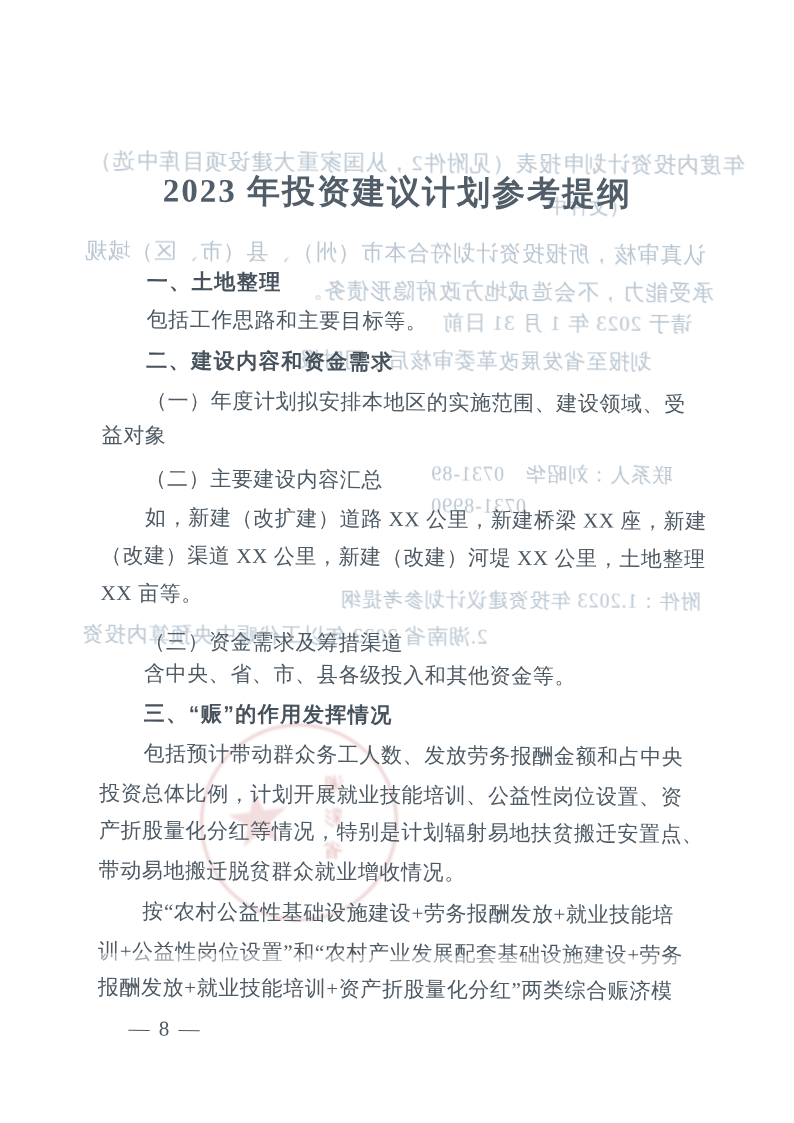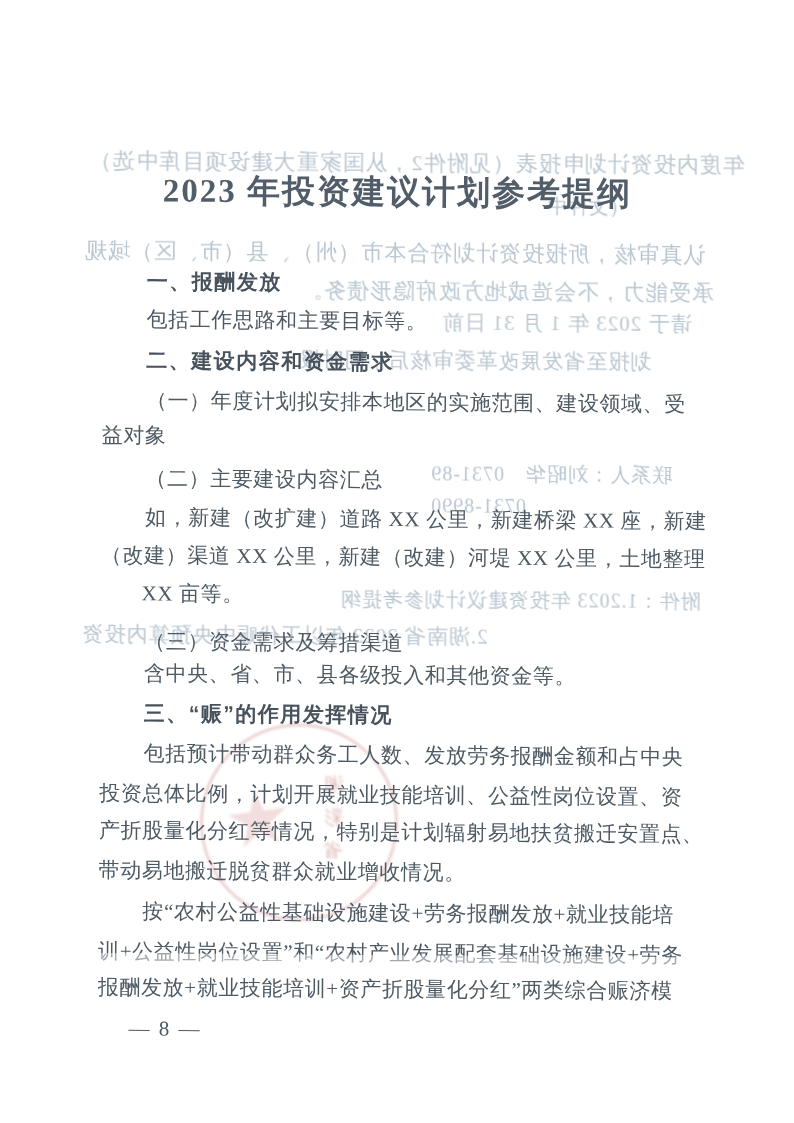--- a/index.html
+++ b/index.html
@@ -60,29 +60,29 @@
     <div class="seal-circle"></div>
     <div class="seal-star">★</div>
     <div class="seal-chars">
       <span>湘</span>
       <span>彩</span>
       <span>省</span>
     </div>
 
     <div class="doc-title">2023 年投资建议计划参考提纲</div>
 
-    <div class="line indent hei" style="top:266px;">一、报酬发放</div>
+    <div class="line indent hei" style="top:266px;">一、土地整理</div>
     <div class="line indent" style="top:304px;">包括工作思路和主要目标等。</div>
     <div class="line indent hei" style="top:345px;">二、建设内容和资金需求</div>
     <div class="line indent" style="top:385px;">（一）年度计划拟安排本地区的实施范围、建设领域、受</div>
     <div class="line" style="top:420px;text-align:center;">益对象</div>
     <div class="line indent" style="top:463px;">（二）主要建设内容汇总</div>
     <div class="line indent" style="top:502px;">如，新建（改扩建）道路 XX 公里，新建桥梁 XX 座，新建</div>
     <div class="line" style="top:540px;">（改建）渠道 XX 公里，新建（改建）河堤 XX 公里，土地整理</div>
-    <div class="line" style="top:578px;margin-left:41px;">XX 亩等。</div>
+    <div class="line" style="top:578px;">XX 亩等。</div>
     <div class="line indent" style="top:626px;">（三）资金需求及筹措渠道</div>
     <div class="line indent" style="top:658px;">含中央、省、市、县各级投入和其他资金等。</div>
     <div class="line indent hei" style="top:698px;">三、“赈”的作用发挥情况</div>
     <div class="line indent" style="top:738px;">包括预计带动群众务工人数、发放劳务报酬金额和占中央</div>
     <div class="line" style="top:778px;">投资总体比例，计划开展就业技能培训、公益性岗位设置、资</div>
     <div class="line" style="top:815px;">产折股量化分红等情况，特别是计划辐射易地扶贫搬迁安置点、</div>
     <div class="line" style="top:855px;">带动易地搬迁脱贫群众就业增收情况。</div>
     <div class="line indent" style="top:896px;">按“农村公益性基础设施建设+劳务报酬发放+就业技能培</div>
     <div class="line" style="top:936px;">训+公益性岗位设置”和“农村产业发展配套基础设施建设+劳务</div>
     <div class="line" style="top:972px;">报酬发放+就业技能培训+资产折股量化分红”两类综合赈济模</div>

